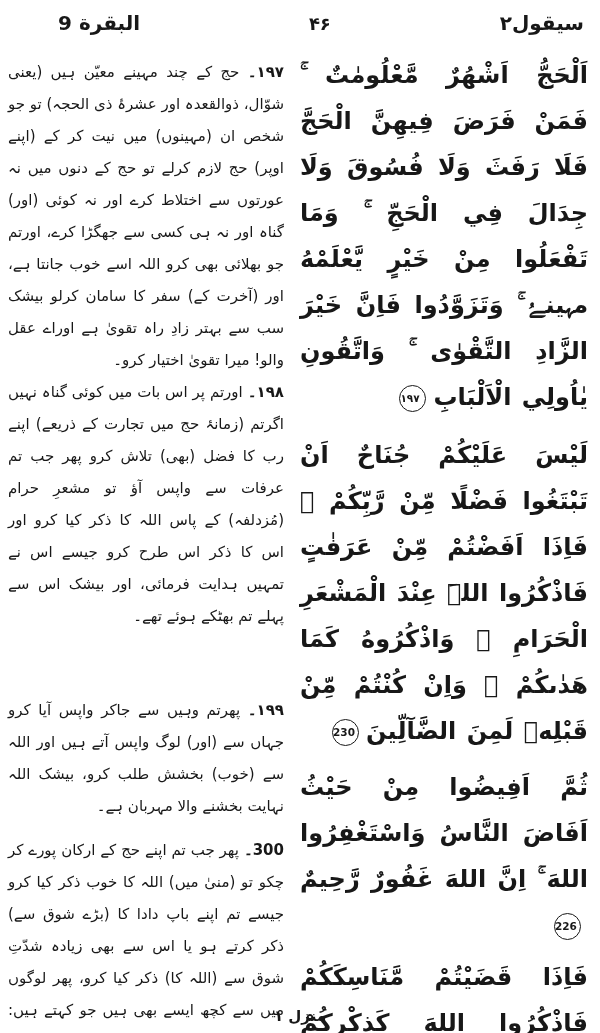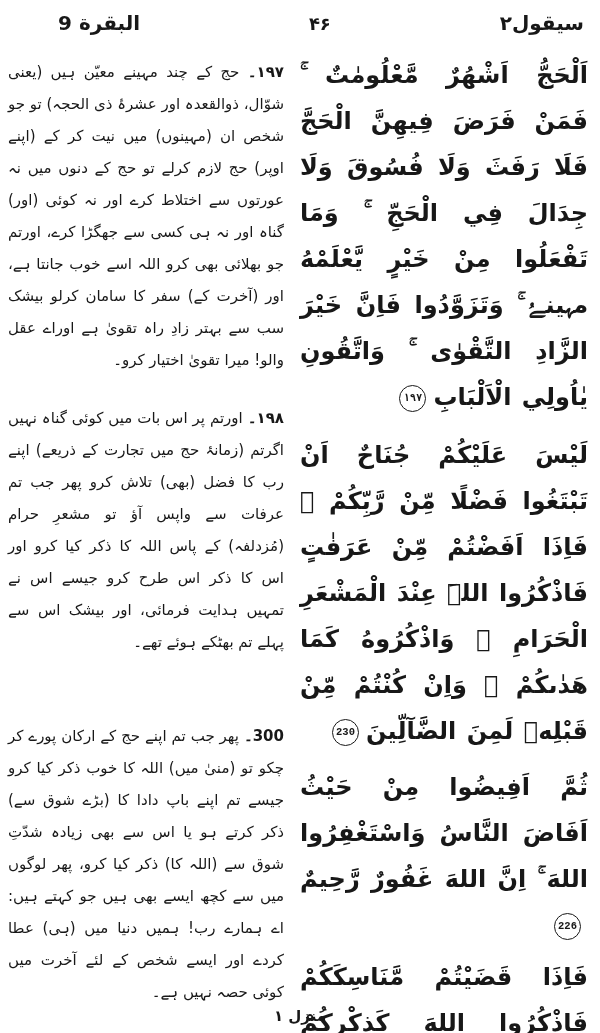--- a/index.html
+++ b/index.html
@@ -46,36 +46,35 @@
   .arabic-verse.v197 { margin-bottom:12px; }
   .arabic-verse.v198 { margin-bottom:10px; }
   .arabic-verse.v199 { margin-bottom:6px; }
 
   .ayah-marker {
     display:inline-flex;
     width:27px; height:27px;
     border:1.7px solid #181818;
     border-radius:50%;
     align-items:center;
-    justify-content:center;
+    justify-content:flex-end;
     font-size:10.5px;
     font-weight:700;
     line-height:1;
     vertical-align:middle;
     margin-inline-start:7px;
-    font-family:Liberation Mono, monospace;
   }
 
   .urdu-para {
     direction:rtl;
     text-align:justify;
     font-size:15px;
     line-height:32px;
   }
-  .urdu-para.p197 { margin-bottom:26px; }
+  .urdu-para.p197 { }
   .urdu-para.p198 { margin-bottom:62px; }
   .urdu-para.p199 { margin-bottom:12px; }
   .para-num { font-weight:700; letter-spacing:1px; }
 
   
   .footer {
     position:absolute;
     bottom:8px; left:0; right:0;
     text-align:center;
     font-size:15px;
@@ -109,20 +108,21 @@
           </span></p>
 
       <p class="arabic-verse v200"><span>فَاِذَا قَضَيْتُمْ مَّنَاسِكَكُمْ فَاذْكُرُوا اللهَ كَذِكْرِكُمْ اٰبَآءَكُمْ اَوْ اَشَدَّ ذِكْرًا ۚ فَمِنَ النَّاسِ مَنْ يَّقُولُ رَبَّنَا اٰتِنَا فِي الدُّنْيَا وَ مَا لَهٗ فِي الْاٰخِرَةِ مِنْ خَلَاقٍ</span></p>
     </div>
 
     <div class="urdu-col">
       <p class="urdu-para p197"><span class="para-num">۱۹۷۔</span> <span>حج کے چند مہینے معیّن ہیں (یعنی شوّال، ذوالقعدہ اور عشرۂ ذی الحجہ) تو جو شخص ان (مہینوں) میں نیت کر کے (اپنے اوپر) حج لازم کرلے تو حج کے دنوں میں نہ عورتوں سے اختلاط کرے اور نہ کوئی (اور) گناہ اور نہ ہی کسی سے جھگڑا کرے، اورتم جو بھلائی بھی کرو اللہ اسے خوب جانتا ہے، اور (آخرت کے) سفر کا سامان کرلو بیشک سب سے بہتر زادِ راہ تقویٰ ہے اوراے عقل والو! میرا تقویٰ اختیار کرو۔</span></p>
 
       <p class="urdu-para p198"><span class="para-num">۱۹۸۔</span> <span>اورتم پر اس بات میں کوئی گناہ نہیں اگرتم (زمانۂ حج میں تجارت کے ذریعے) اپنے رب کا فضل (بھی) تلاش کرو پھر جب تم عرفات سے واپس آؤ تو مشعرِ حرام (مُزدلفہ) کے پاس اللہ کا ذکر کیا کرو اور اس کا ذکر اس طرح کرو جیسے اس نے تمہیں ہدایت فرمائی، اور بیشک اس سے پہلے تم بھٹکے ہوئے تھے۔</span></p>
 
+      <p class="urdu-para p199"><span class="para-num">۱۹۹۔</span> <span>پھرتم وہیں سے جاکر واپس آیا کرو جہاں سے (اور) لوگ واپس آتے ہیں اور اللہ سے (خوب) بخشش طلب کرو، بیشک اللہ نہایت بخشنے والا مہربان ہے۔</span></p>
 
       <p class="urdu-para p200"><span class="para-num">300۔</span> <span>پھر جب تم اپنے حج کے ارکان پورے کر چکو تو (منیٰ میں) اللہ کا خوب ذکر کیا کرو جیسے تم اپنے باپ دادا کا (بڑے شوق سے) ذکر کرتے ہو یا اس سے بھی زیادہ شدّتِ شوق سے (اللہ کا) ذکر کیا کرو، پھر لوگوں میں سے کچھ ایسے بھی ہیں جو کہتے ہیں: اے ہمارے رب! ہمیں دنیا میں (ہی) عطا کردے اور ایسے شخص کے لئے آخرت میں کوئی حصہ نہیں ہے۔</span></p>
     </div>
 
   </div>
 
   <div class="footer">
     <span>منزل ۱</span>
   </div>
 

